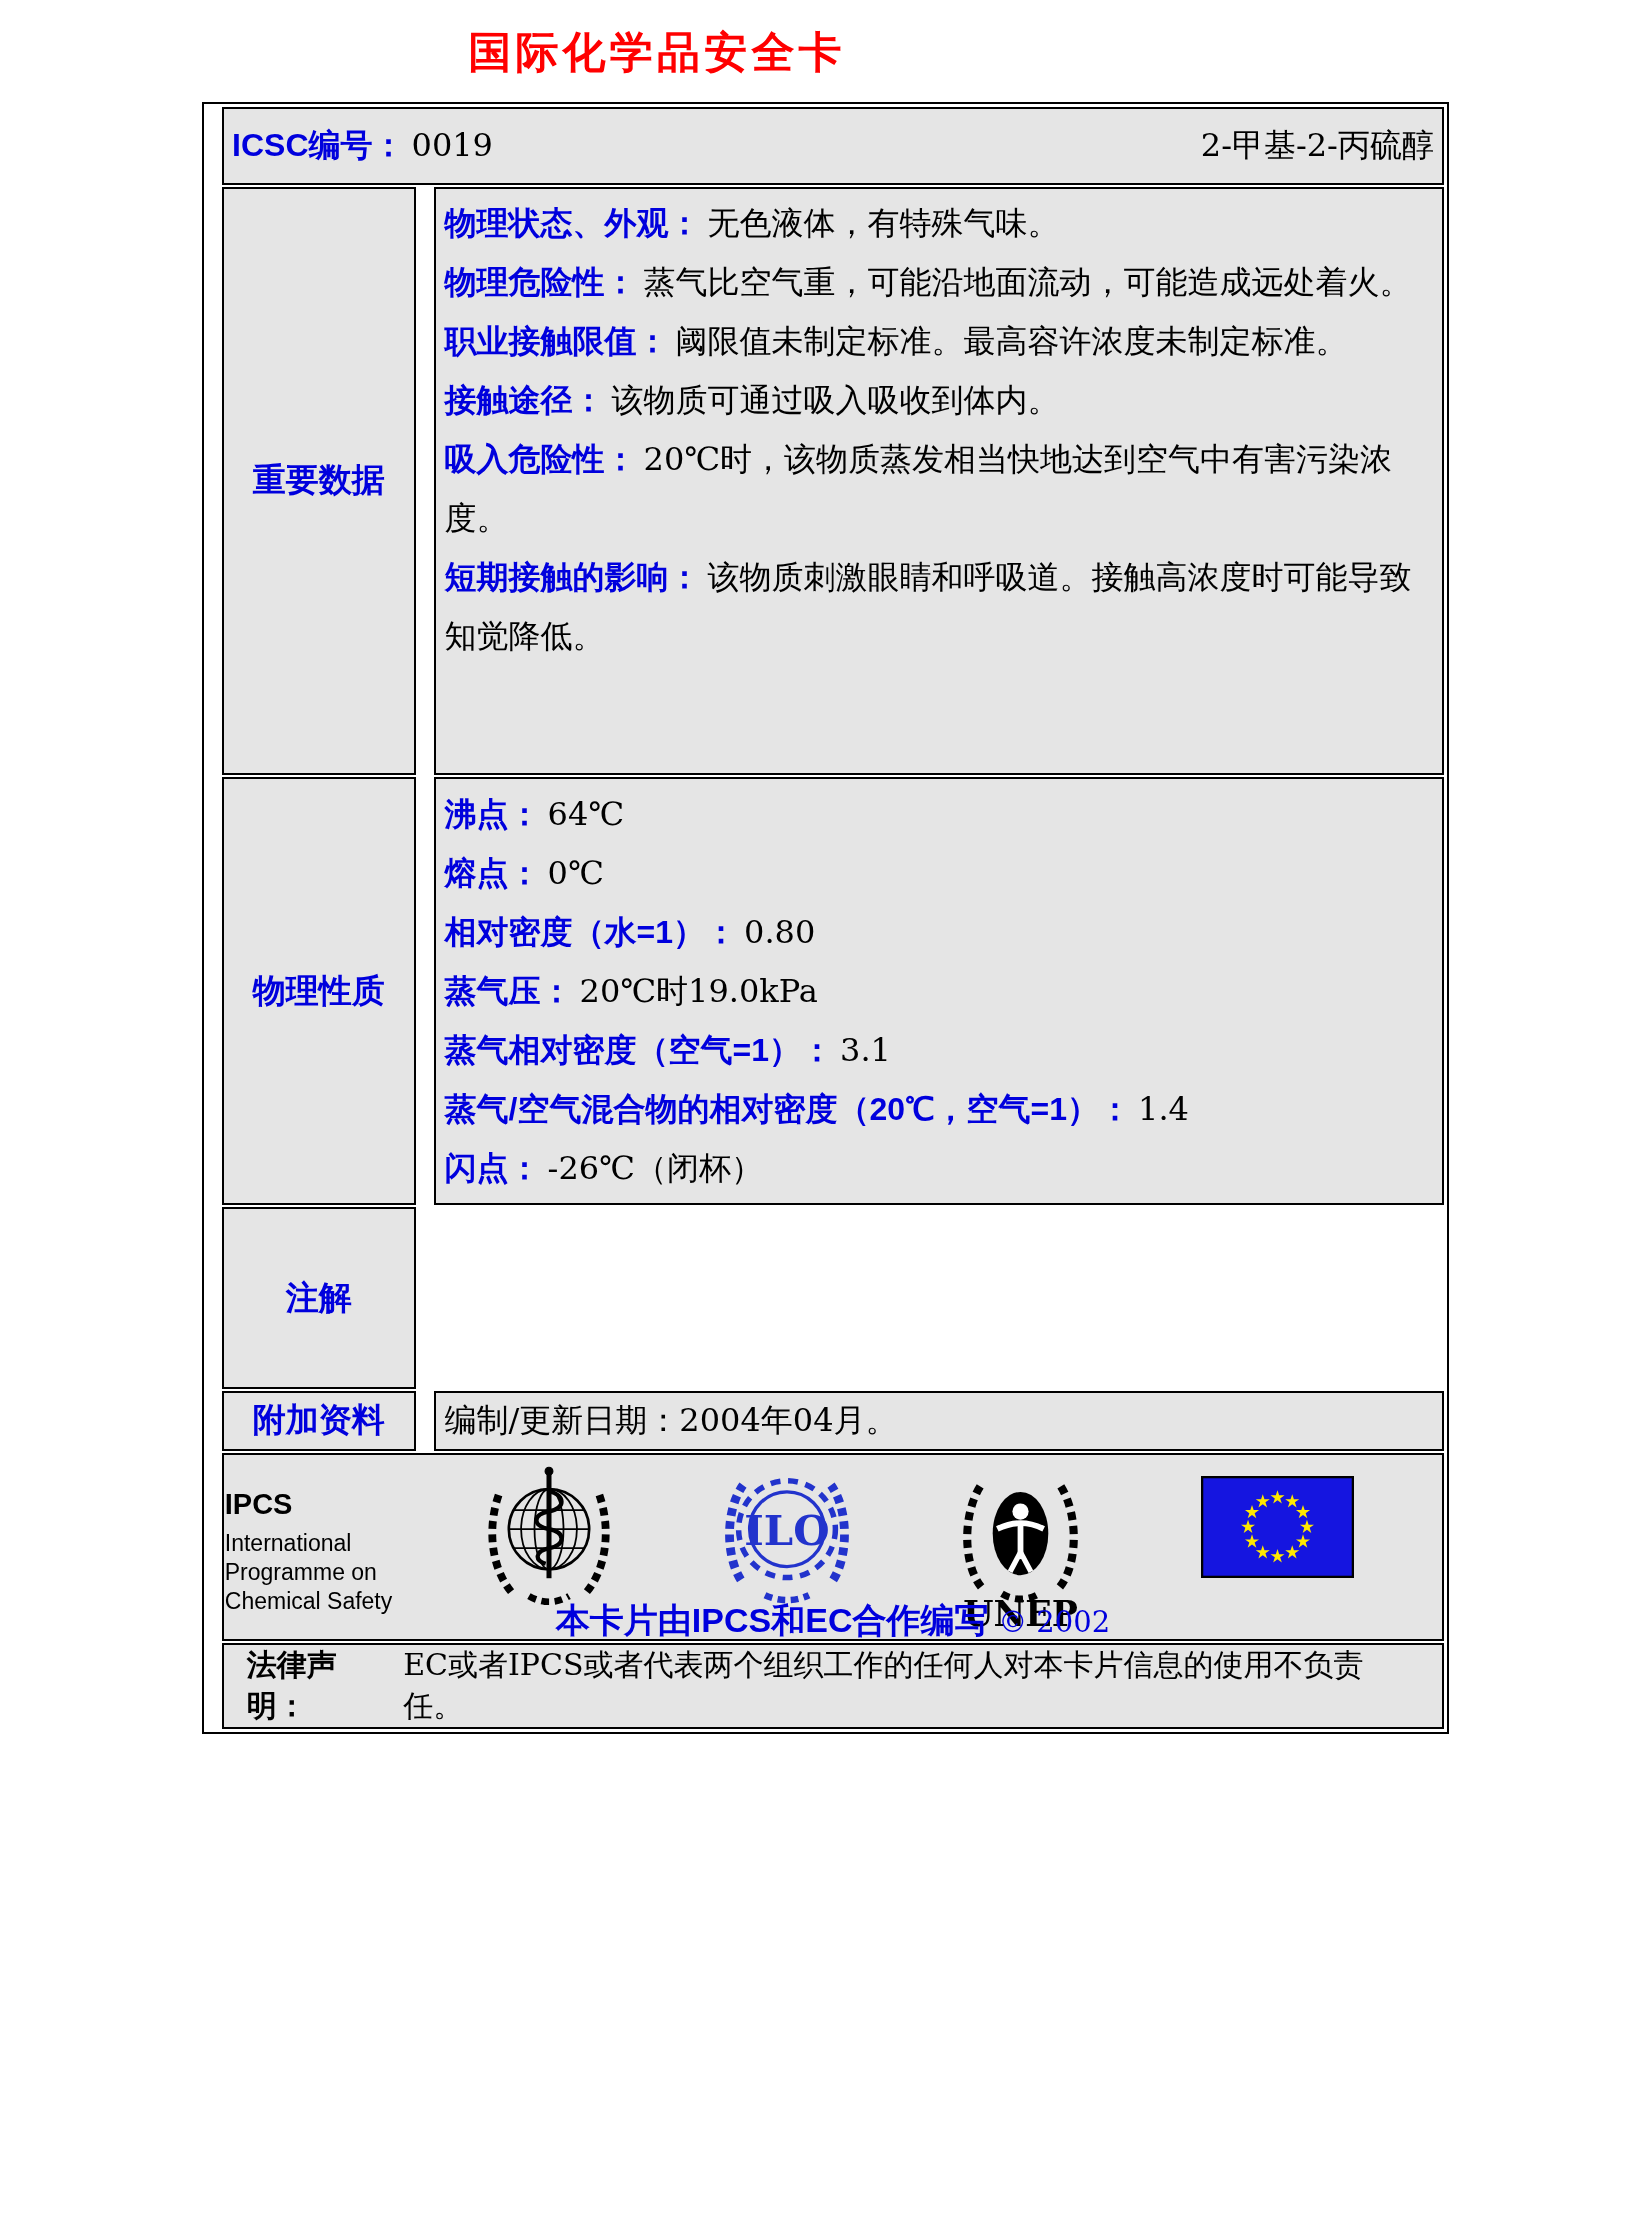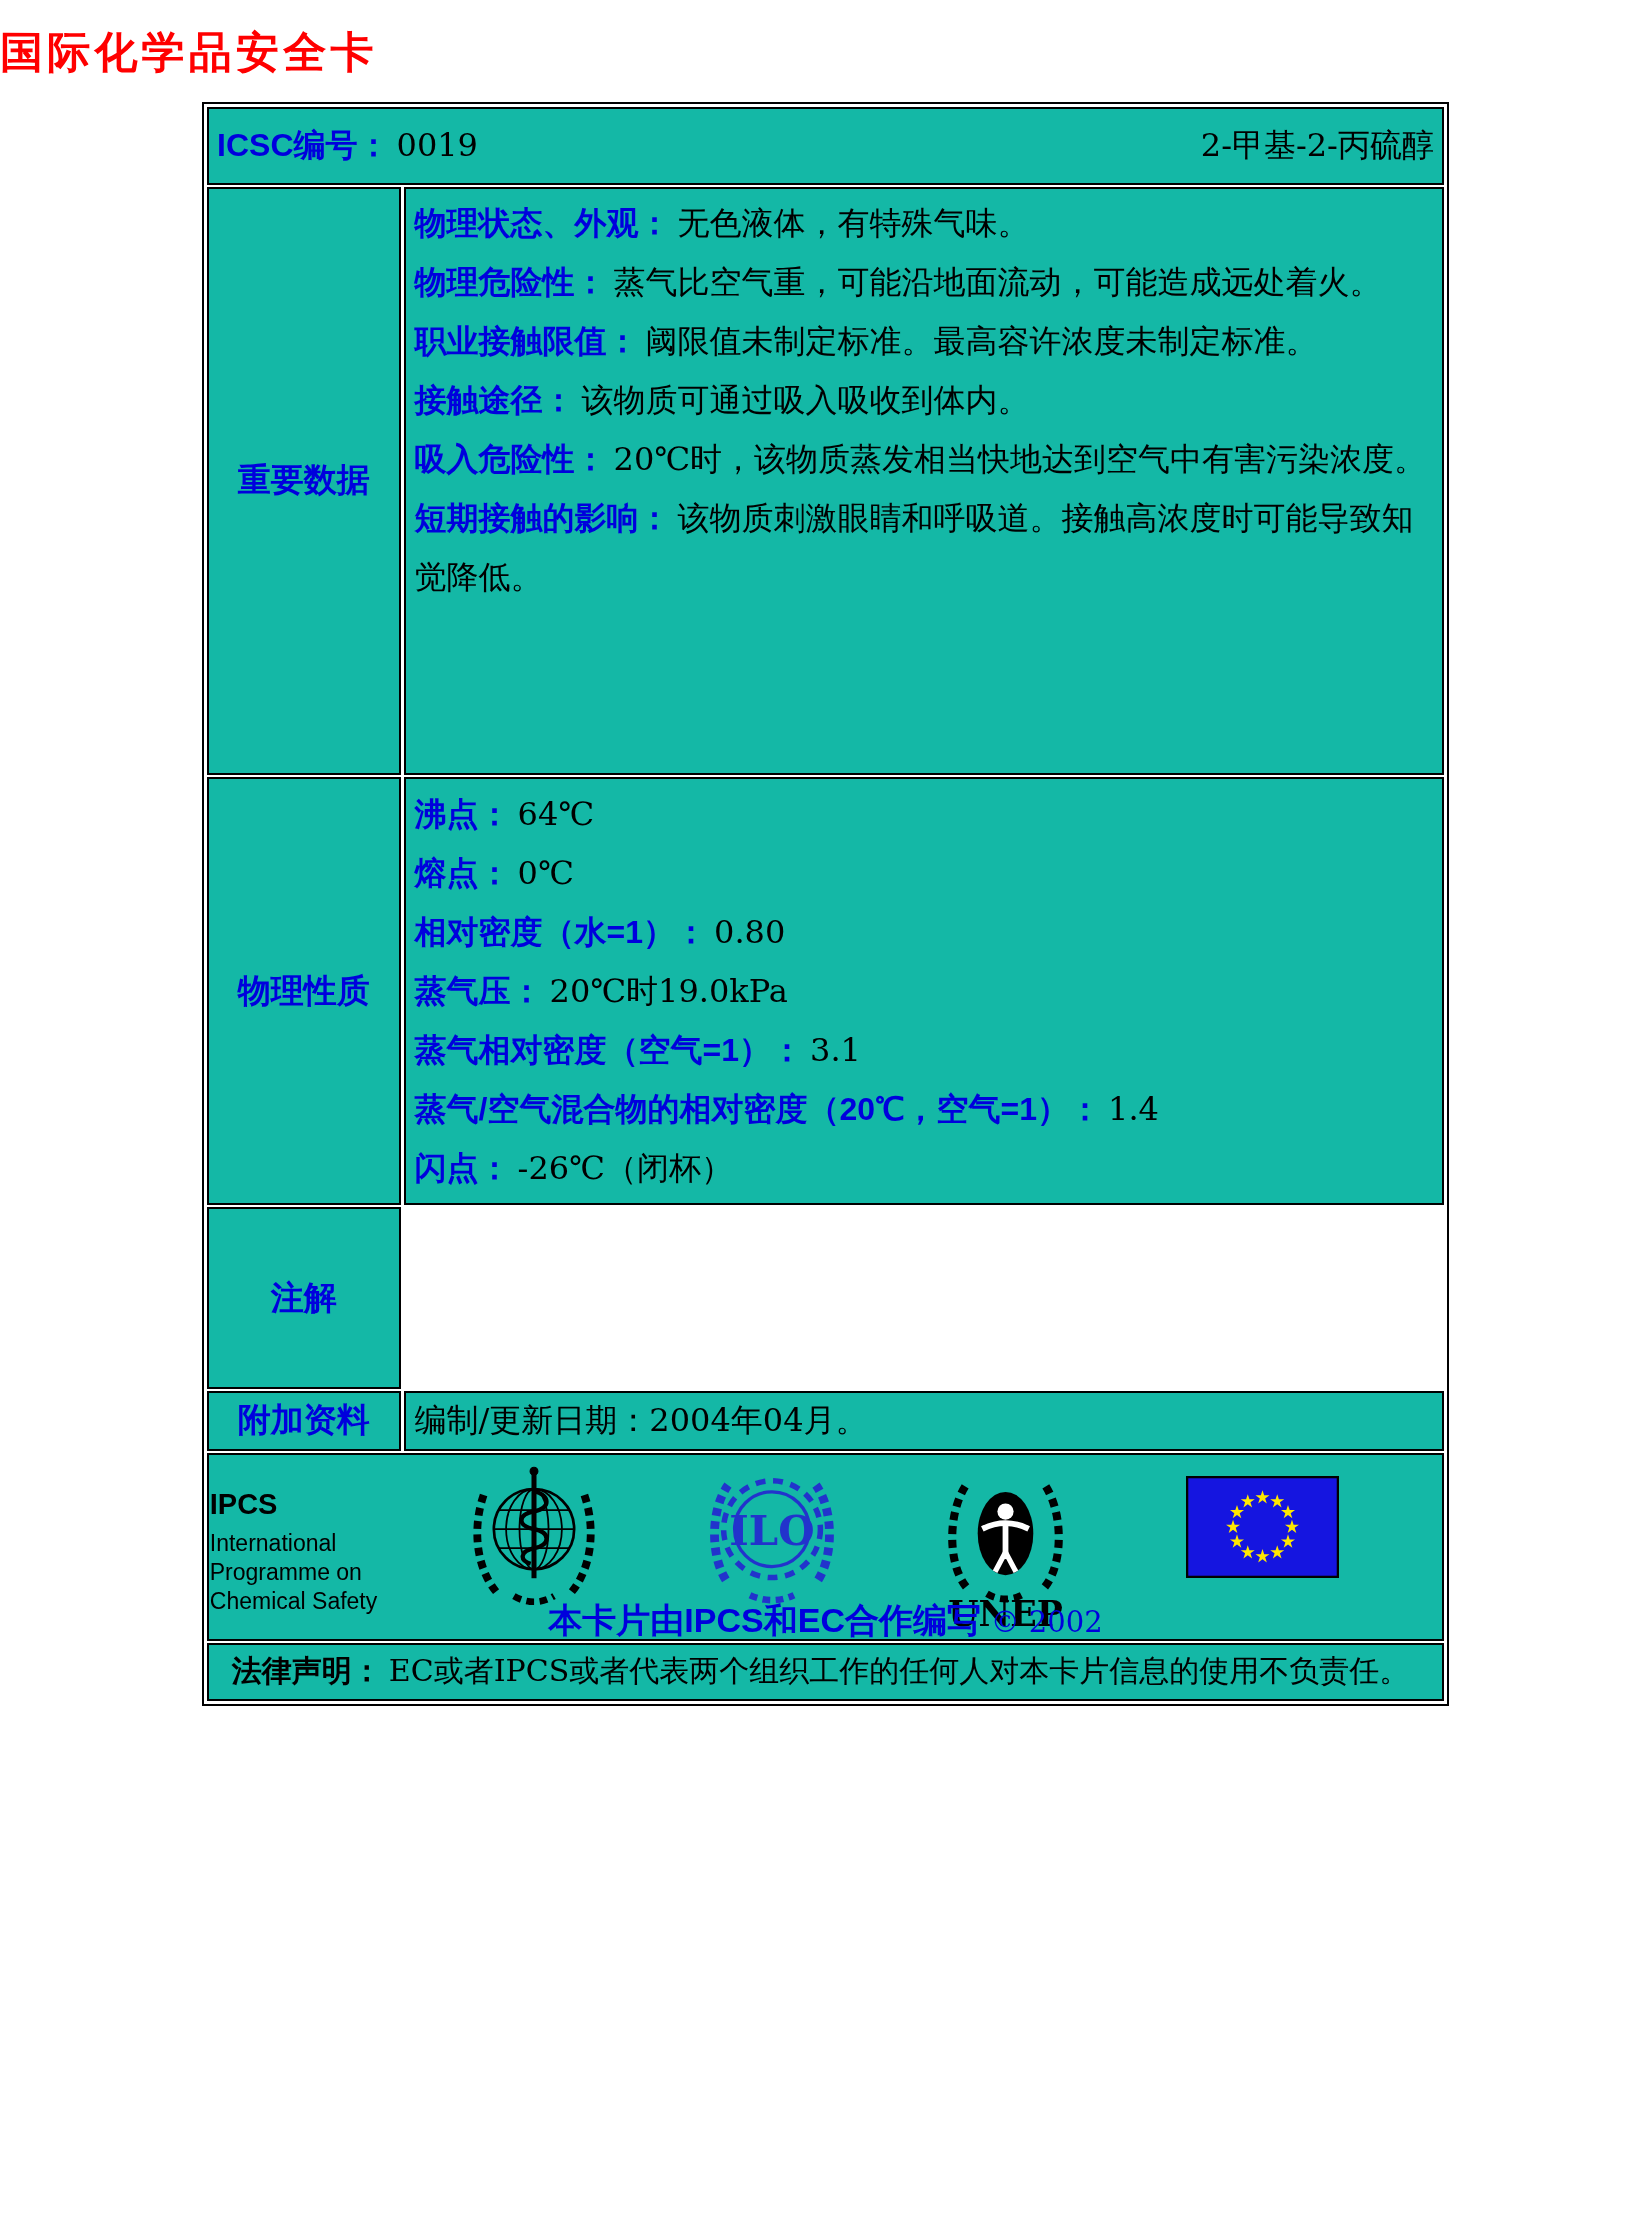--- a/index.html
+++ b/index.html
@@ -5,33 +5,34 @@
   * { box-sizing: border-box; margin: 0; padding: 0; }
   html, body { background: #ffffff; }
   body {
     width: 1650px; height: 2216px;
     position: relative;
     font-family: "DejaVu Serif", serif;
     color: #000;
   }
   .page-title {
     position: absolute; top: 23.6px; left: 0; width: 1314px;
+    text-align: center;
     font-family: "DejaVu Sans", sans-serif;
     font-weight: bold; font-size: 43px; letter-spacing: 4.2px;
     color: #ff0000;
   }
   .card {
     position: absolute; left: 202px; top: 102px;
     width: 1247px;
     border: 2.8px solid #000;
     padding: 0.7px;
     background: #fff;
   }
   .row { display: flex; margin: 2.1px; }
-  .cell { border: 2.1px solid #000; background: #14b8a6; }
+  .cell { border: 2.1px solid #000; background: #e5e5e5; margin-left: 15px; }
   .label-cell {
     width: 194px; flex: none;
     margin-right: 3.5px;
     display: flex; align-items: center; justify-content: center;
     font-family: "Liberation Sans", sans-serif;
     font-weight: bold; font-size: 33px; color: #0000dd;
     text-align: left;
   }
   .content-cell { flex: 1 1 auto; padding: 5.6px 8.3px; }
   .full-cell { flex: 1 1 auto; }

